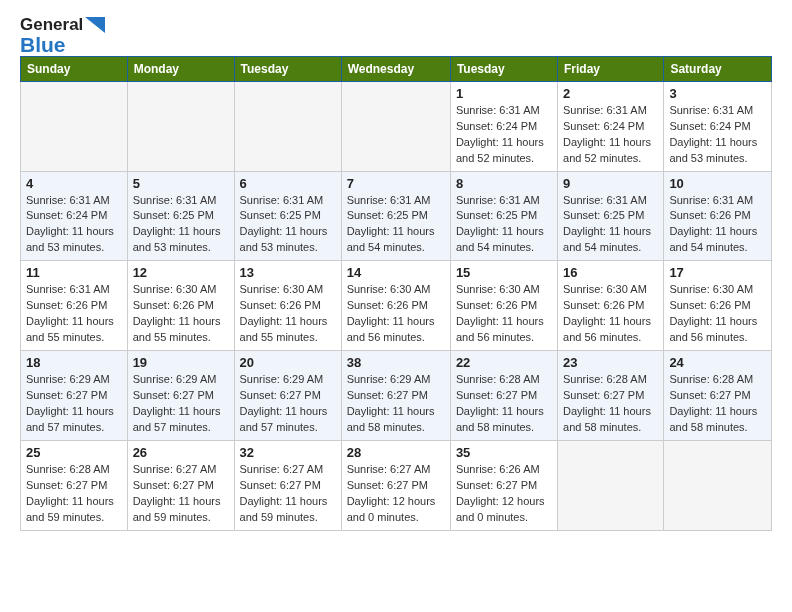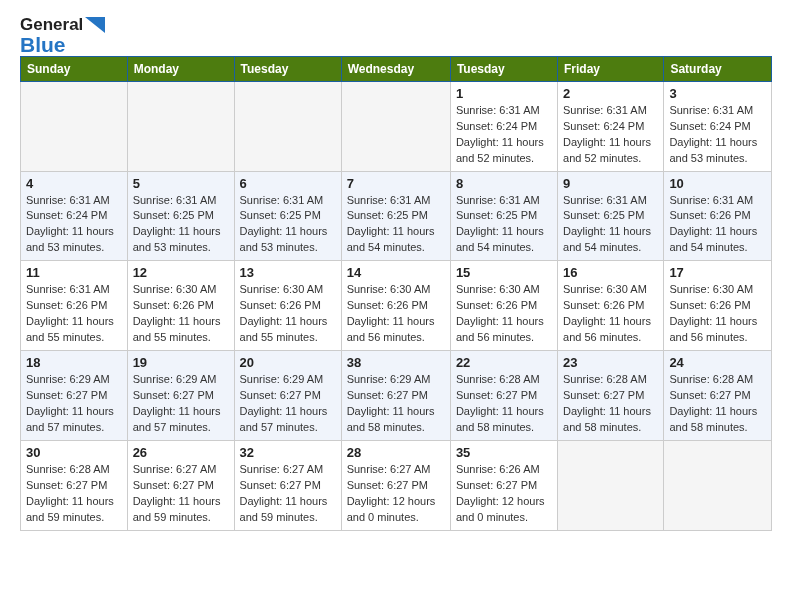--- a/index.html
+++ b/index.html
@@ -220,21 +220,21 @@
             <span class="day-number">23</span>
             <div class="day-info">Sunrise: 6:28 AM<br>Sunset: 6:27 PM<br>Daylight: 11 hours<br>and 58 minutes.</div>
           </td>
           <td>
             <span class="day-number">24</span>
             <div class="day-info">Sunrise: 6:28 AM<br>Sunset: 6:27 PM<br>Daylight: 11 hours<br>and 58 minutes.</div>
           </td>
         </tr>
         <tr>
           <td>
-            <span class="day-number">30</span>
+            <span class="day-number">25</span>
             <div class="day-info">Sunrise: 6:28 AM<br>Sunset: 6:27 PM<br>Daylight: 11 hours<br>and 59 minutes.</div>
           </td>
           <td>
             <span class="day-number">26</span>
             <div class="day-info">Sunrise: 6:27 AM<br>Sunset: 6:27 PM<br>Daylight: 11 hours<br>and 59 minutes.</div>
           </td>
           <td>
             <span class="day-number">32</span>
             <div class="day-info">Sunrise: 6:27 AM<br>Sunset: 6:27 PM<br>Daylight: 11 hours<br>and 59 minutes.</div>
           </td>

